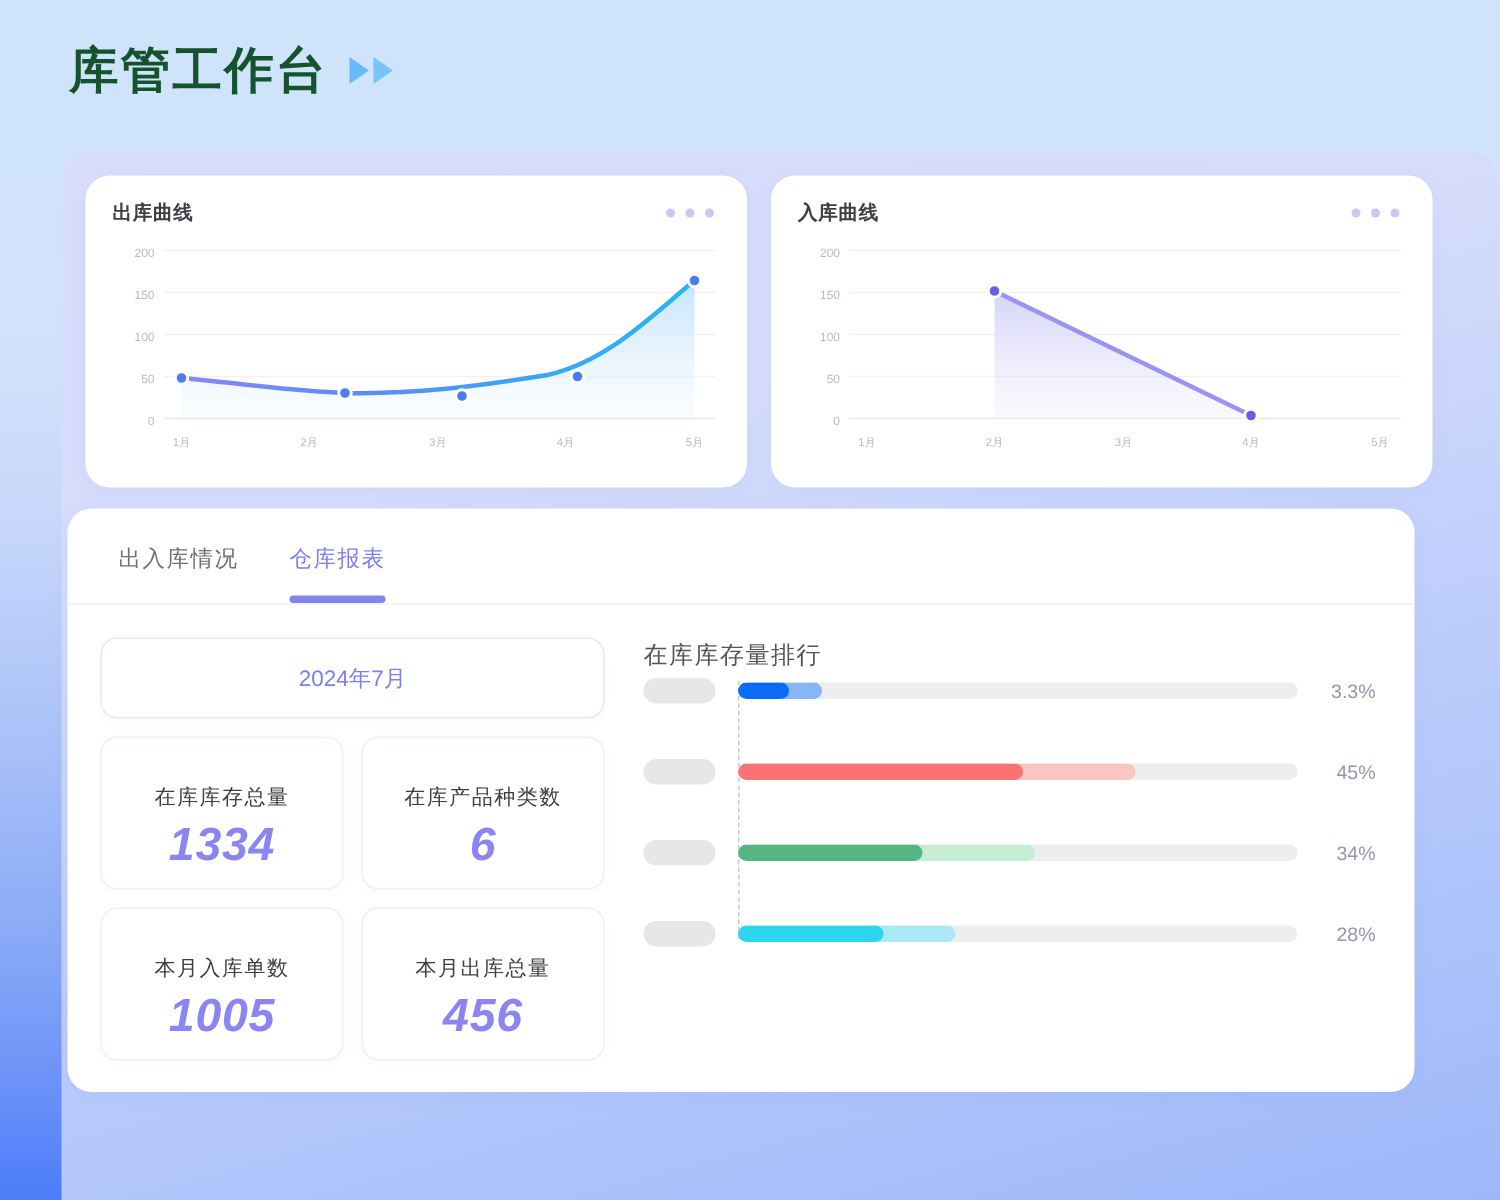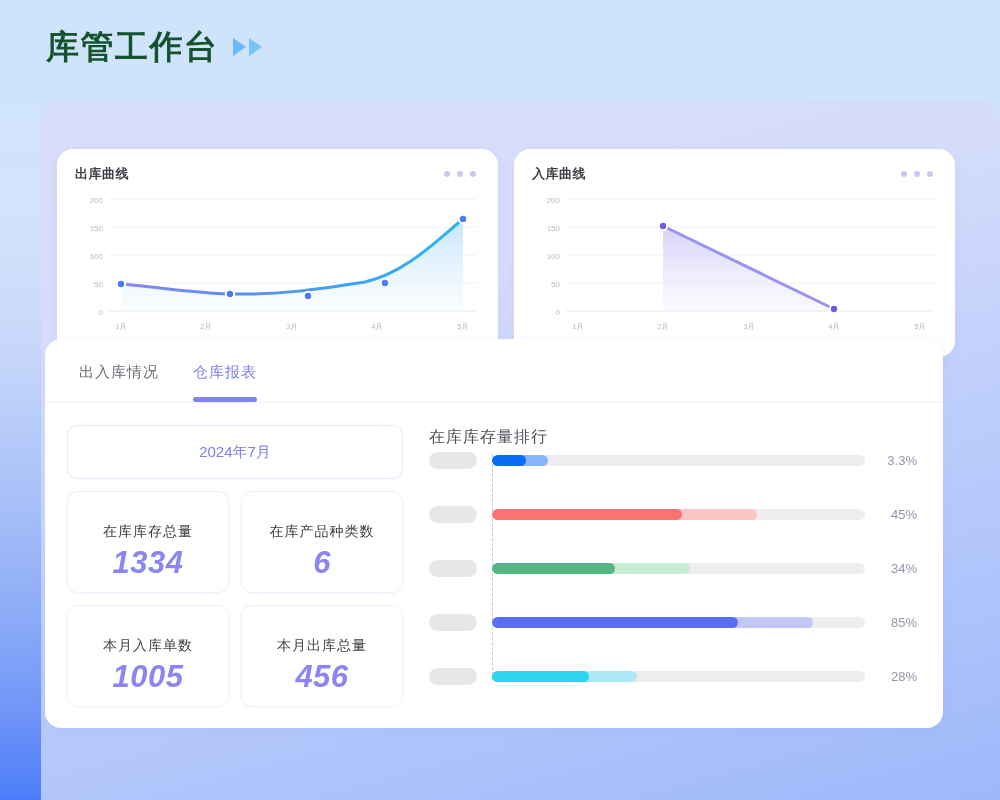--- a/index.html
+++ b/index.html
@@ -60,21 +60,20 @@
     width: 898px;
   }
   .chart-card {
     background: #ffffff;
     border-radius: 16px;
     width: 441px;
     height: 208px;
     padding: 16px 18px 10px 18px;
     position: relative;
     box-shadow: 0 2px 10px rgba(120,130,200,0.07);
-    margin-top: 32px;
   }
   .chart-head {
     display: flex; justify-content: space-between; align-items: center;
     margin-bottom: 4px;
   }
   .chart-title {
     font-size: 13px;
     font-weight: 700;
     color: #3e3e44;
     letter-spacing: 0.5px;
@@ -392,28 +391,20 @@
 
         <div class="rank-row">
           <span class="rank-pill"></span>
           <span class="rank-track">
             <span class="rank-fill-light" style="width:53%;background:#c6ecd3"></span>
             <span class="rank-fill-main" style="width:33%;background:#55b684"></span>
           </span>
           <span class="rank-pct">34%</span>
         </div>
 
-        <div class="rank-row">
-          <span class="rank-pill"></span>
-          <span class="rank-track">
-            <span class="rank-fill-light" style="width:86%;background:#c2c8f5"></span>
-            <span class="rank-fill-main" style="width:66%;background:#5b6ef0"></span>
-          </span>
-          <span class="rank-pct">85%</span>
-        </div>
 
         <div class="rank-row">
           <span class="rank-pill"></span>
           <span class="rank-track">
             <span class="rank-fill-light" style="width:39%;background:#ace9f7"></span>
             <span class="rank-fill-main" style="width:26%;background:#2dd4ee"></span>
           </span>
           <span class="rank-pct">28%</span>
         </div>
 

